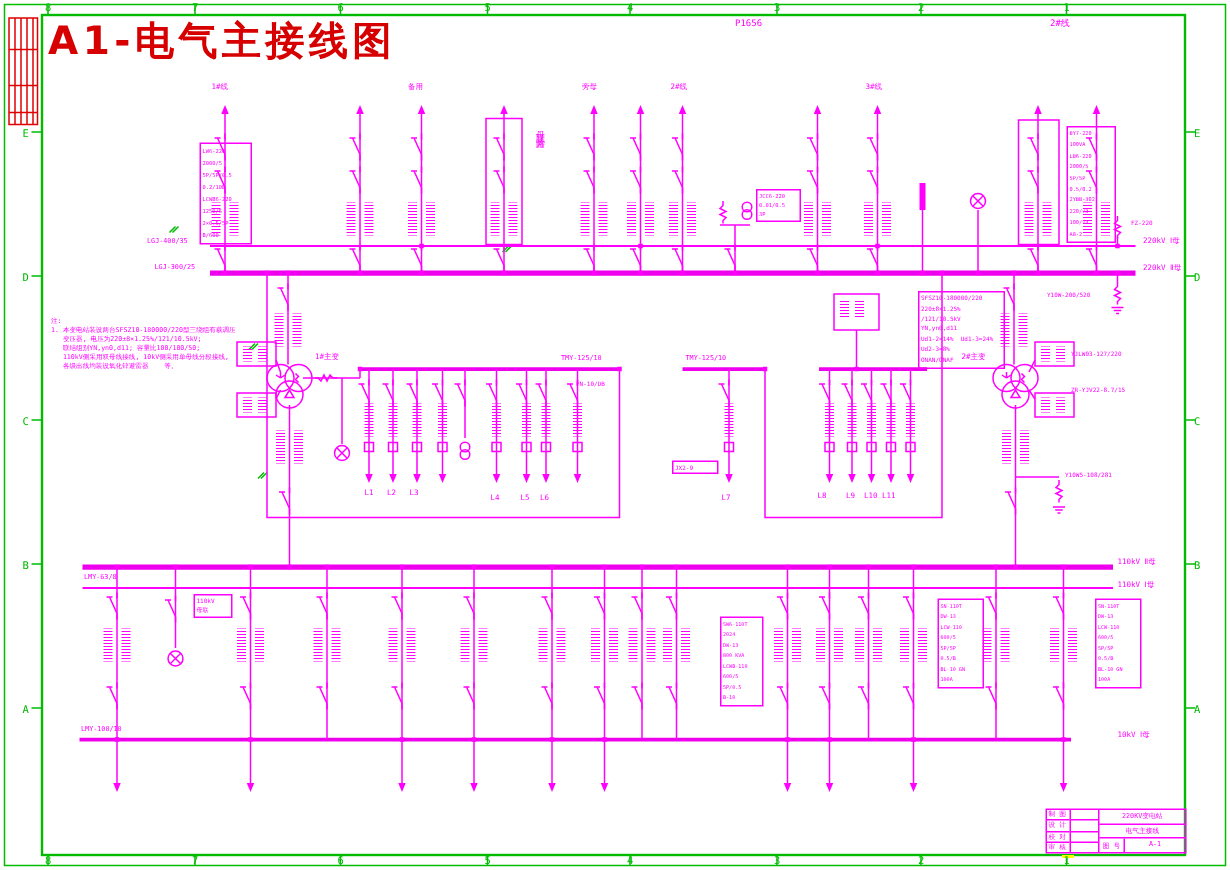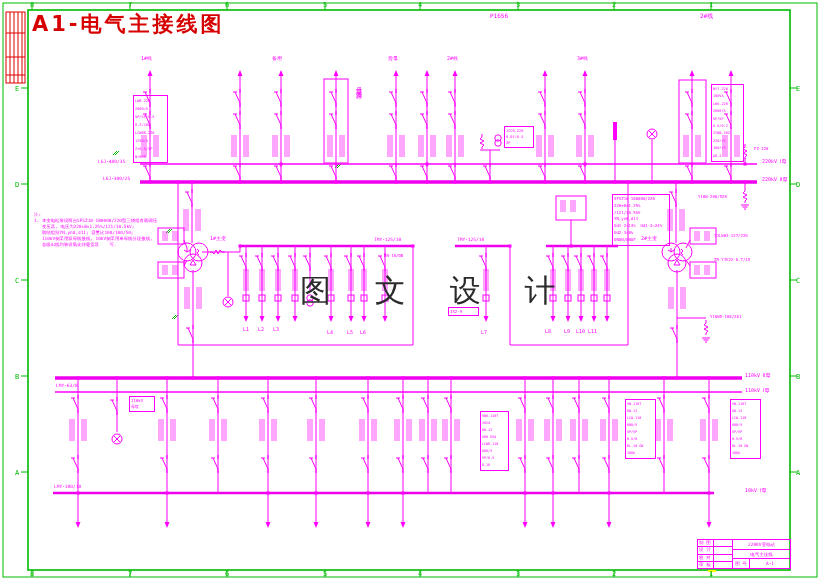--- a/index.html
+++ b/index.html
@@ -6,21 +6,21 @@
   .stage{position:relative;width:820px;height:580px;background:#ffffff;overflow:hidden;
          font-family:"DejaVu Sans","Liberation Sans",sans-serif;}
   .stage svg{position:absolute;left:0;top:0;}
   #overlay{position:absolute;left:0;top:0;width:820px;height:580px;}
   .lbl{position:absolute;color:#FF00FF;font-family:"DejaVu Sans Mono","DejaVu Sans",monospace;
        white-space:pre;line-height:1.05;}
   .tb{position:absolute;color:#FF00FF;font-family:"DejaVu Sans Mono","DejaVu Sans",monospace;
       white-space:pre;}
   .tb.boxed{border:1px solid #FF00FF;padding:1px 1px;}
   .vert{writing-mode:vertical-rl;letter-spacing:2px;}
-  #main-title{position:absolute;left:32px;top:10px;color:#D60000;font-size:21px;font-weight:bold;
+  #main-title{position:absolute;left:32px;top:10px;color:#D60000;font-size:26px;font-weight:bold;
       letter-spacing:3px;font-family:"DejaVu Sans","Liberation Sans",sans-serif;}
   #watermark{position:absolute;left:300px;top:270px;color:#2B2B2B;font-size:31px;
       letter-spacing:17px;font-family:"DejaVu Serif","Liberation Serif",serif;}
   
   #tblock{position:absolute;left:697px;top:539px;width:92px;height:28px;border:1px solid #FF00FF;
       display:flex;color:#FF00FF;font-size:4.5px;font-family:"DejaVu Sans Mono",monospace;}
   #tblock .col-l{width:15px;display:flex;flex-direction:column;border-right:1px solid #FF00FF;}
   #tblock .col-l div{flex:1;border-bottom:1px solid #FF00FF;padding-left:1px;overflow:hidden;}
   #tblock .col-l div:last-child{border-bottom:none;}
   #tblock .col-m{width:18px;display:flex;flex-direction:column;border-right:1px solid #FF00FF;}
@@ -405,21 +405,20 @@
         <use href="#jdot" x="403" y="493"></use>
     <use href="#jdot" x="525" y="493"></use>
         <use href="#jdot" x="553" y="493"></use>
         <use href="#jdot" x="609" y="493"></use>
     <use href="#jdot" x="709" y="493"></use>
   </g>
 </svg>
 
 <div id="overlay">
   <div id="main-title">A1-电气主接线图</div>
-  <div id="watermark">图 文 设 计</div>
 
   <div id="tblock">
     <div class="col-l">
       <div>制 图</div>
       <div>设 计</div>
       <div>校 对</div>
       <div>审 核</div>
     </div>
     <div class="col-m">
       <div></div>

